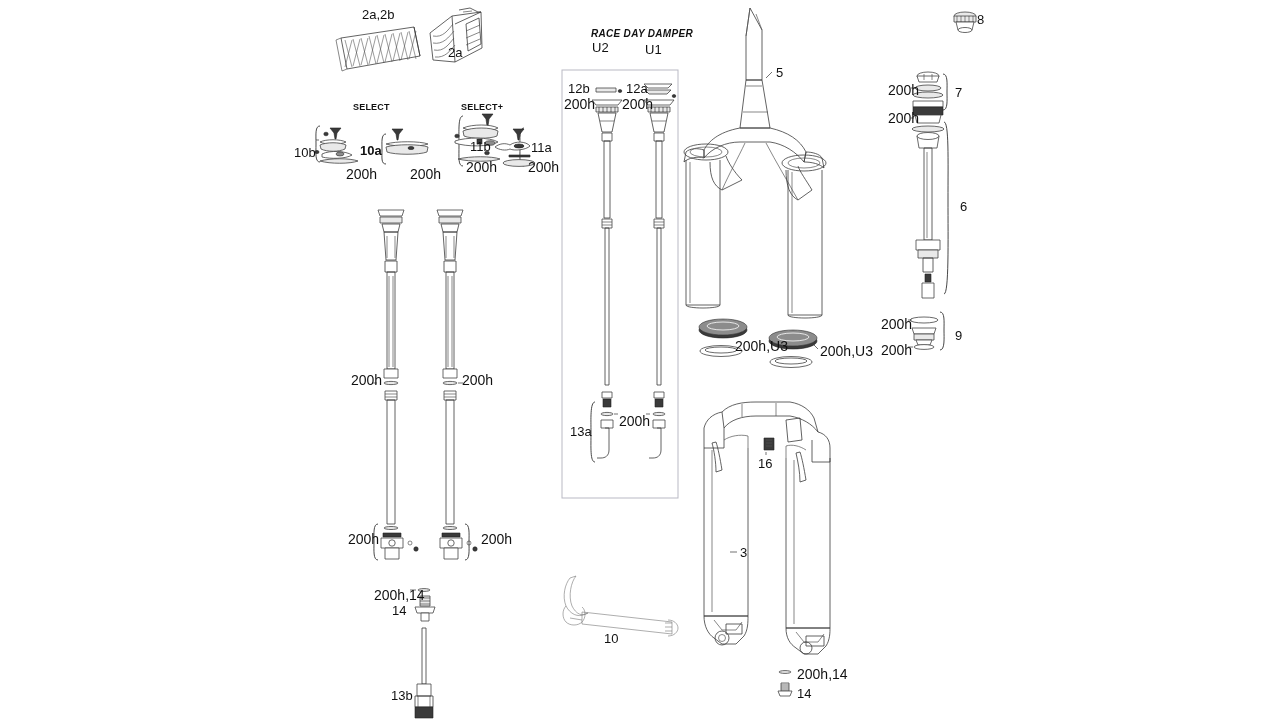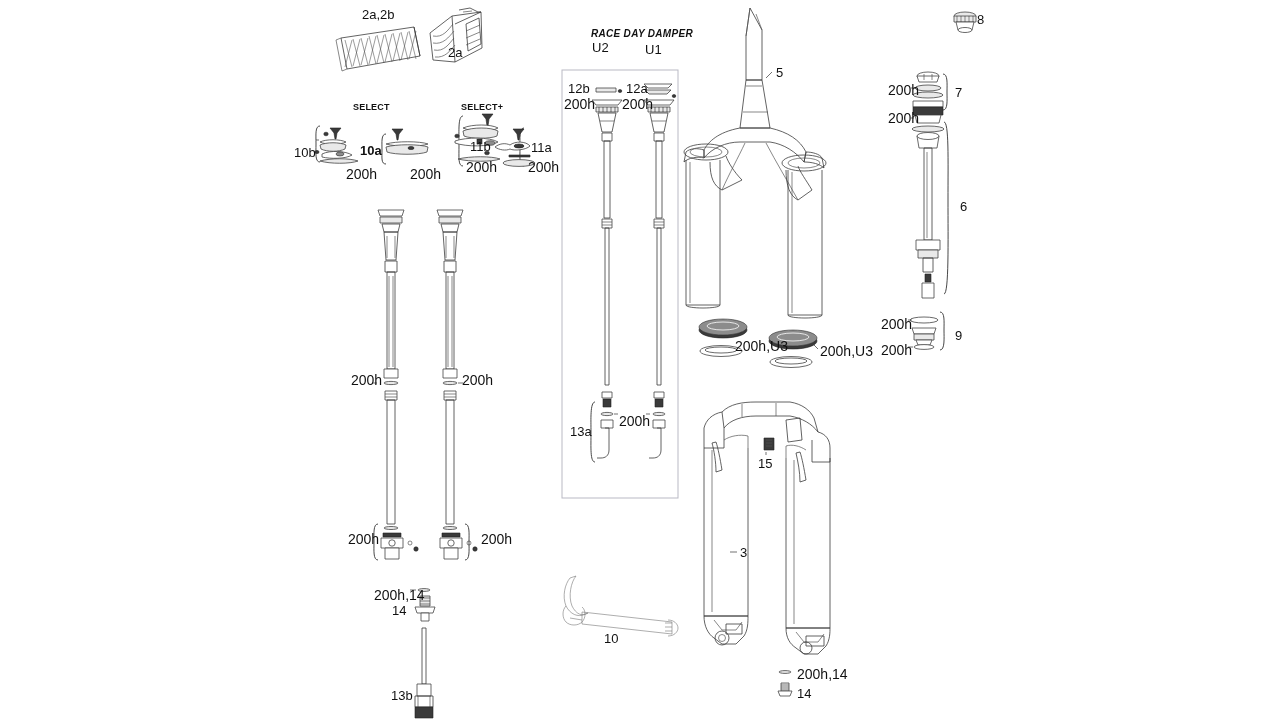--- a/index.html
+++ b/index.html
@@ -441,21 +441,21 @@
       <div class="lbl lbl-num" style="left: 955px; top: 86px;">7</div>
       <div class="lbl lbl-hours" style="left: 888px; top: 83px;">200h</div>
       <div class="lbl lbl-hours" style="left: 888px; top: 111px;">200h</div>
       <div class="lbl lbl-num" style="left: 960px; top: 200px;">6</div>
       <div class="lbl lbl-num" style="left: 955px; top: 329px;">9</div>
       <div class="lbl lbl-hours" style="left: 881px; top: 317px;">200h</div>
       <div class="lbl lbl-hours" style="left: 881px; top: 343px;">200h</div>
       <div class="lbl lbl-hours" style="left: 735px; top: 339px;">200h,U3</div>
       <div class="lbl lbl-hours" style="left: 820px; top: 344px;">200h,U3</div>
       <div class="lbl lbl-num" style="left: 740px; top: 546px;">3</div>
-      <div class="lbl lbl-num" style="left: 758px; top: 457px;">15</div>
+      <div class="lbl lbl-num" style="left: 758px; top: 457px;">16</div>
       <div class="lbl lbl-num" style="left: 604px; top: 632px;">10</div>
       <div class="lbl lbl-hours" style="left: 797px; top: 667px;">200h,14</div>
       <div class="lbl lbl-num" style="left: 797px; top: 687px;">14</div>
       <div class="lbl lbl-num" style="left: 294px; top: 146px;">10b</div>
       <div class="lbl lbl-hours" style="left: 346px; top: 167px;">200h</div>
       <div class="lbl lbl-num" style="left: 360px; top: 144px; font-weight: bold;">10a</div>
       <div class="lbl lbl-hours" style="left: 410px; top: 167px;">200h</div>
       <div class="lbl lbl-num" style="left: 470px; top: 140px;">11b</div>
       <div class="lbl lbl-hours" style="left: 466px; top: 160px;">200h</div>
       <div class="lbl lbl-num" style="left: 531px; top: 141px;">11a</div>

